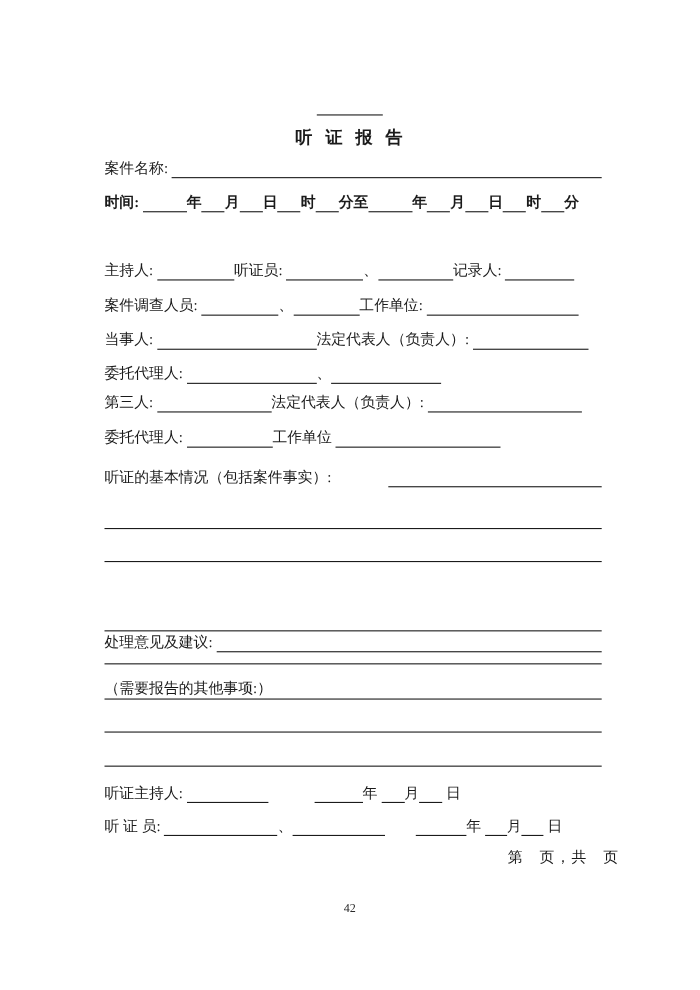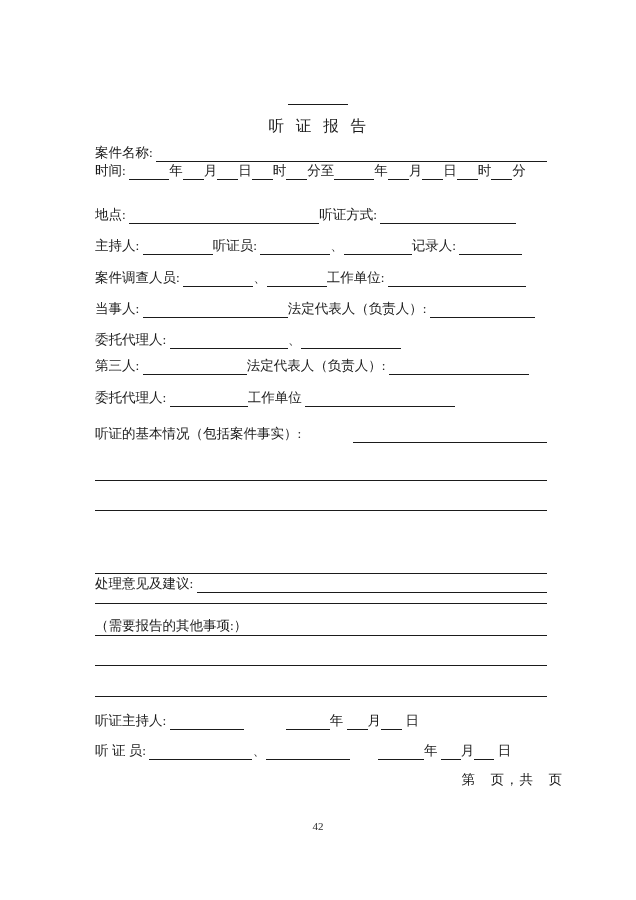--- a/index.html
+++ b/index.html
@@ -18,21 +18,21 @@
     font-weight:bold;font-size:17.5px;letter-spacing:1px;
   }
   .title-blank{
     display:inline-block;width:60px;
     border-bottom:1.6px solid #1a1a1a;
     margin-bottom:3px;
   }
   .subtitle-row{
     position:absolute;top:116px;left:0;width:100%;
     text-align:center;
-    font-weight:normal;font-size:15.5px;
+    font-weight:bold;font-size:15.5px;
     letter-spacing:1.5px;word-spacing:5px;
     line-height:20px;
   }
   .form-body{
     position:absolute;left:95px;top:0;width:452px;height:900px;
   }
   .form-line{
     position:absolute;left:0;width:100%;
     display:flex;align-items:stretch;
     height:18px;line-height:18px;
@@ -60,21 +60,21 @@
     <span class="title-blank"></span>
   </div>
 
   <div class="subtitle-row">听 证 报 告</div>
 
   <div class="form-body" id="form-body">
       <div class="form-line segments" style="top: 144px;">
         <span class="lbl">案件名称: </span>
         <span class="blank fill"></span>
       </div>
-      <div class="form-line segments" style="top: 162px;">
+      <div class="form-line segments" style="top: 175px; font-weight: bold;">
         <span class="lbl">时间: </span>
         <span class="blank" style="width: 40px;"></span>
         <span class="lbl">年</span>
         <span class="blank" style="width: 21px;"></span>
         <span class="lbl">月</span>
         <span class="blank" style="width: 21px;"></span>
         <span class="lbl">日</span>
         <span class="blank" style="width: 21px;"></span>
         <span class="lbl">时</span>
         <span class="blank" style="width: 21px;"></span>
@@ -82,26 +82,20 @@
         <span class="blank" style="width: 40px;"></span>
         <span class="lbl">年</span>
         <span class="blank" style="width: 21px;"></span>
         <span class="lbl">月</span>
         <span class="blank" style="width: 21px;"></span>
         <span class="lbl">日</span>
         <span class="blank" style="width: 21px;"></span>
         <span class="lbl">时</span>
         <span class="blank" style="width: 21px;"></span>
         <span class="lbl">分</span>
-      </div>
-      <div class="form-line segments" style="top: 206px;">
-        <span class="lbl">地点: </span>
-        <span class="blank" style="width: 190px;"></span>
-        <span class="lbl">听证方式: </span>
-        <span class="blank" style="width: 136px;"></span>
       </div>
       <div class="form-line segments" style="top: 237px;">
         <span class="lbl">主持人: </span>
         <span class="blank" style="width: 70px;"></span>
         <span class="lbl">听证员: </span>
         <span class="blank" style="width: 70px;"></span>
         <span class="lbl">、</span>
         <span class="blank" style="width: 68px;"></span>
         <span class="lbl">记录人: </span>
         <span class="blank" style="width: 63px;"></span>

